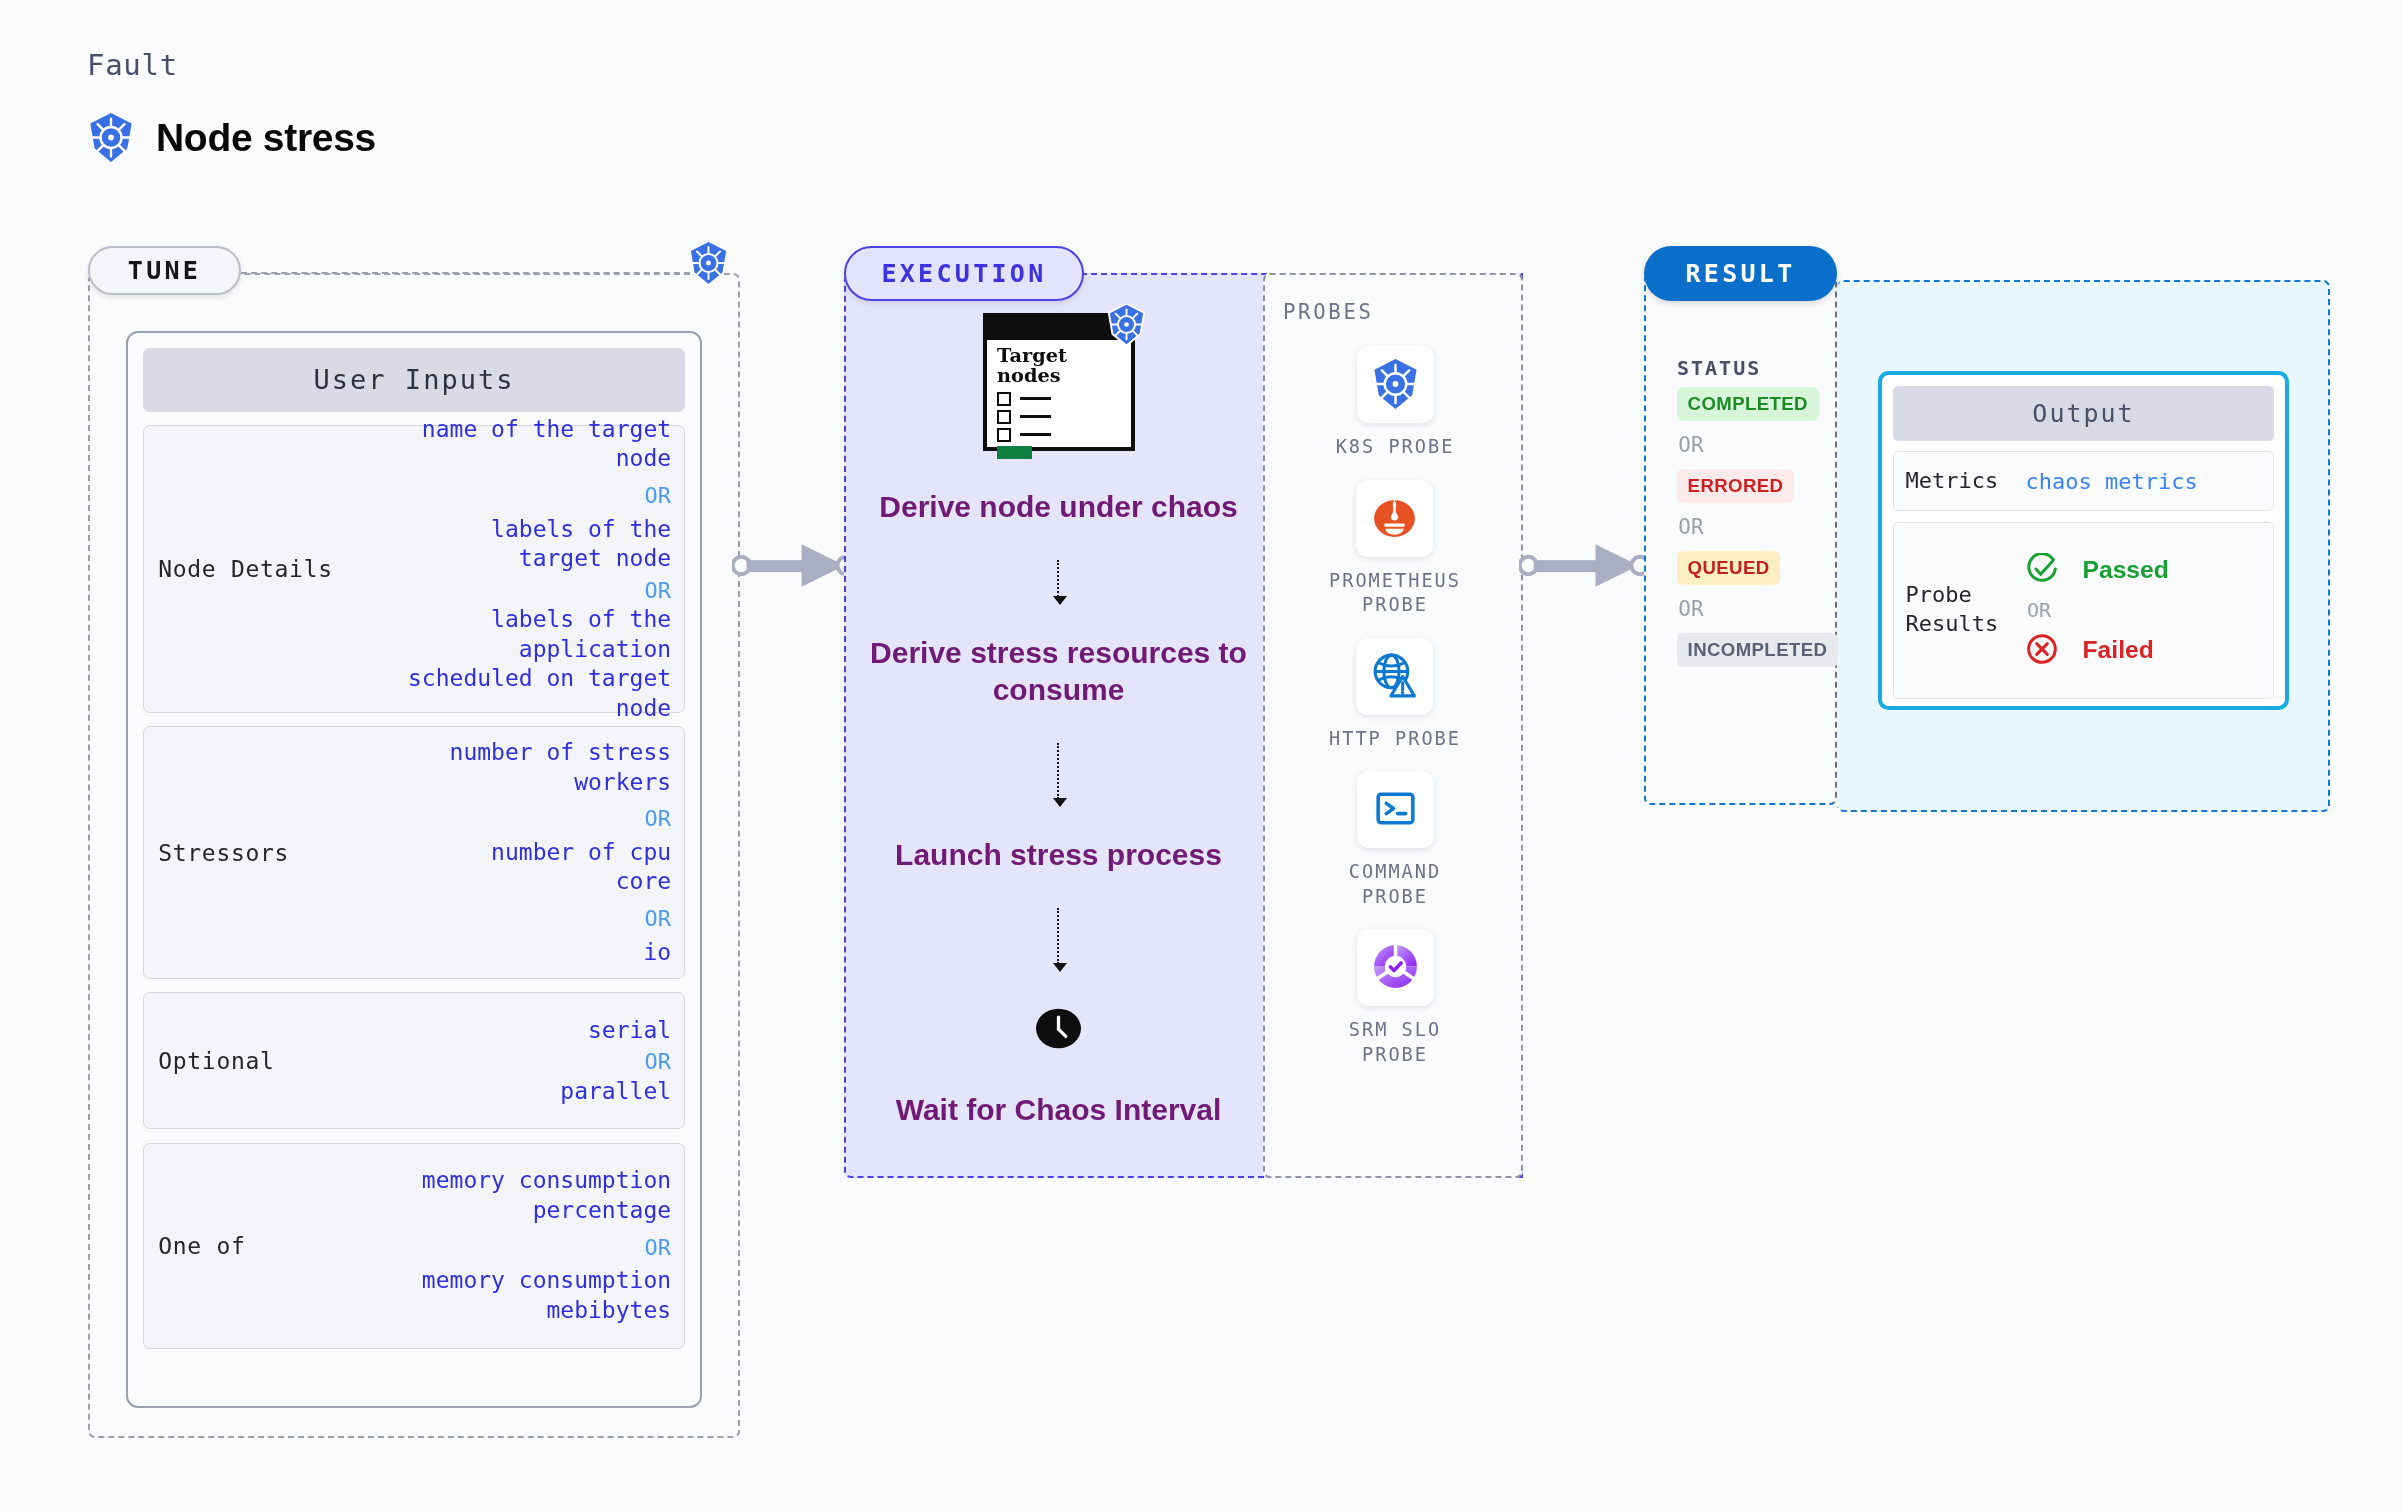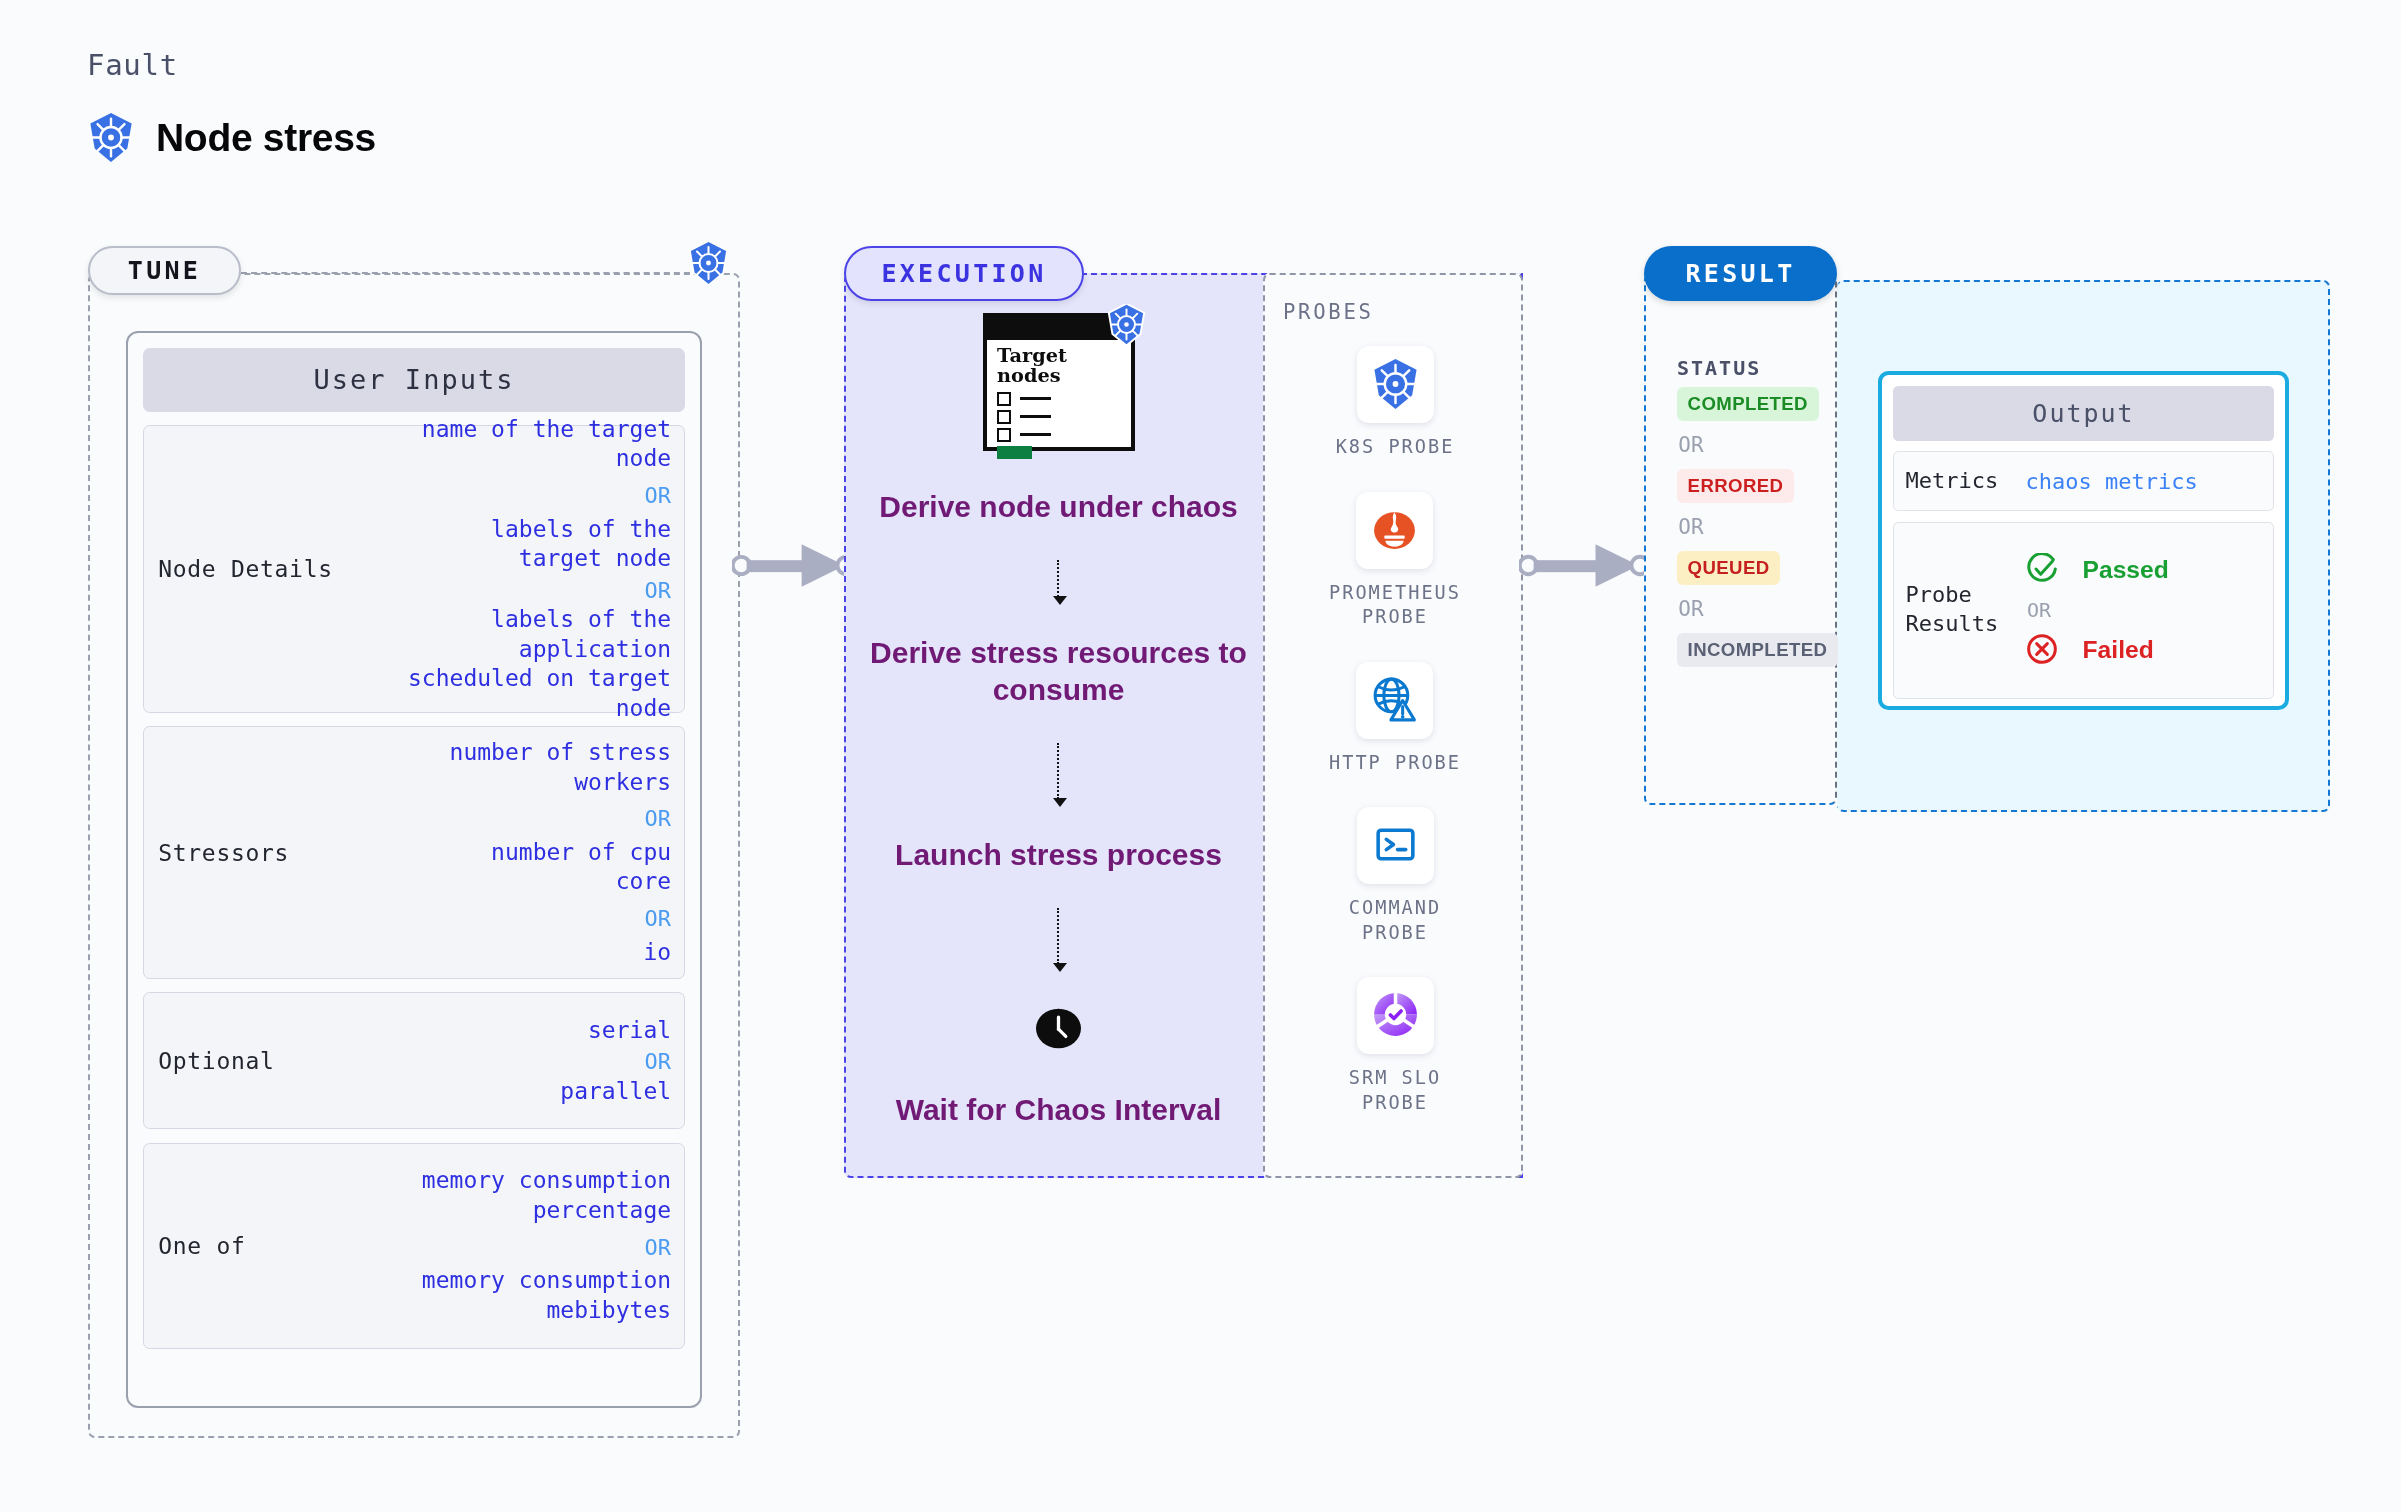--- a/index.html
+++ b/index.html
@@ -172,21 +172,21 @@
   .clock-icon { margin-top: 17.3px; }
 
   
   .probes-title {
     position: absolute; left: 1283px; top: 300px;
     font-family: "DejaVu Sans Mono", monospace;
     font-size: 20.6px; color: #6c7287; letter-spacing: 2.7px;
   }
   .probe-list {
     position: absolute; left: 1285px; top: 346px; width: 220px;
-    display: flex; flex-direction: column; align-items: center; gap: 32px;
+    display: flex; flex-direction: column; align-items: center; gap: 20px;
   }
   .probe-item { display: flex; flex-direction: column; align-items: center; }
   .probe-tile {
     width: 77px; height: 77px; background: #ffffff; border-radius: 12px;
     display: flex; align-items: center; justify-content: center;
     box-shadow: 0 2px 6.7px rgba(30,40,80,.12);
   }
   .probe-name {
     margin-top: 12px; text-align: center;
     font-family: "DejaVu Sans Mono", monospace;

